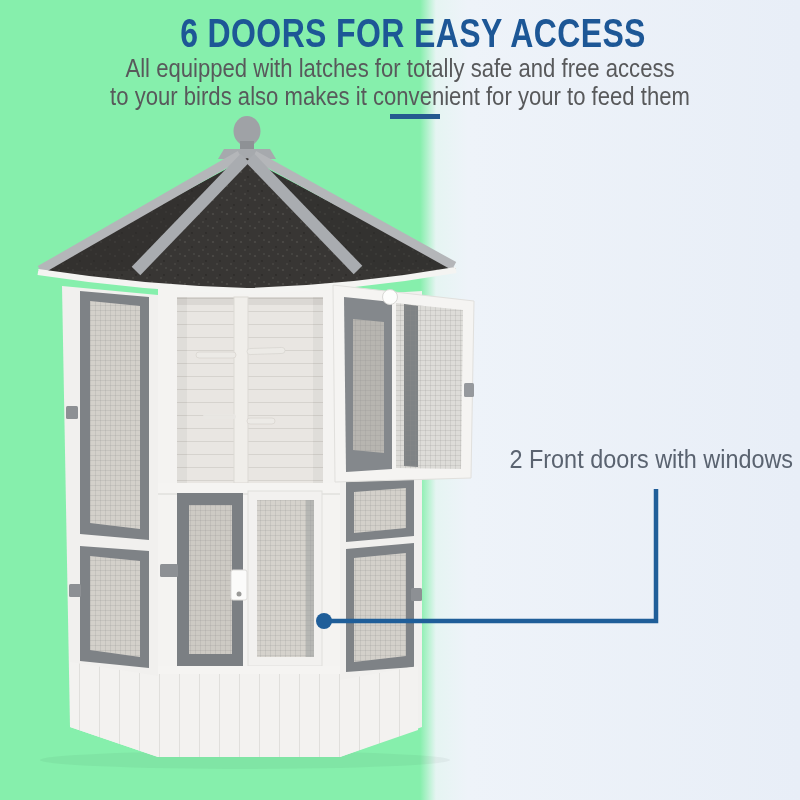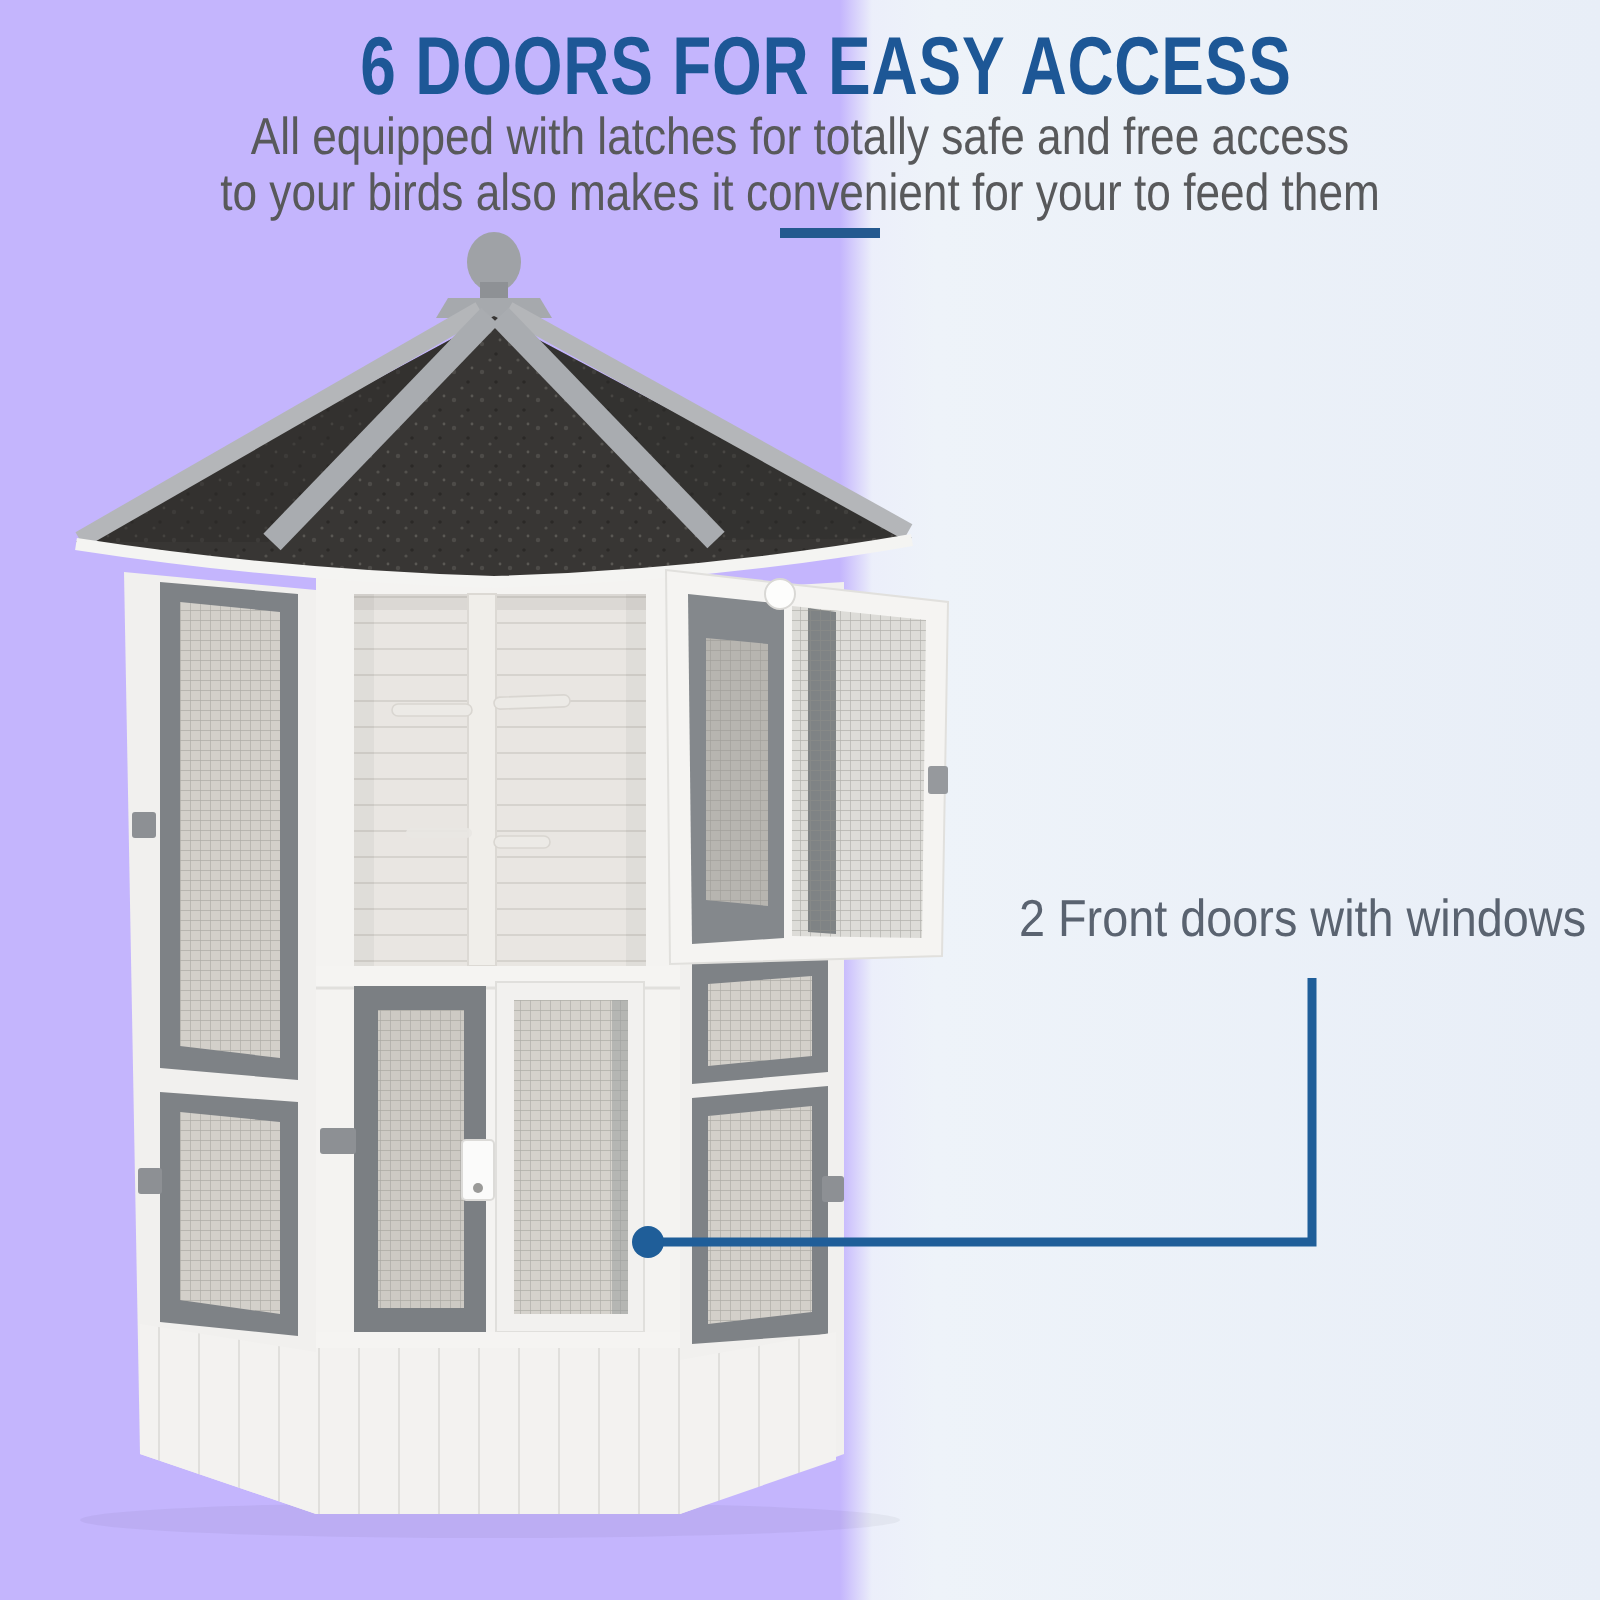--- a/index.html
+++ b/index.html
@@ -1,16 +1,16 @@
 <!DOCTYPE html>
 <html><head>
 <meta charset="utf-8">
 <style>
   html,body{margin:0;padding:0;background:#ffffff;}
-  .canvas{position:relative;width:800px;height:800px;background:#c4b5fd;overflow:hidden;
+  .canvas{position:relative;width:800px;height:800px;background:#86efac;overflow:hidden;
           font-family:"Liberation Sans", sans-serif;}
   .bg-tint{position:absolute;top:0;left:420px;width:380px;height:800px;
            background:linear-gradient(90deg, rgba(240,245,250,0) 0px, rgba(240,245,250,.9) 16px, #eef3f9 48px, #e8eef7 100%);}
   .title{position:absolute;top:10px;left:413px;transform:translateX(-50%) scaleX(.78);
          transform-origin:center;white-space:nowrap;font-size:41px;font-weight:bold;
          color:#1d5796;letter-spacing:.5px;}
   .sub{position:absolute;left:400px;transform:translateX(-50%) scaleX(.85);transform-origin:center;
        white-space:nowrap;font-size:26px;color:#58595b;}
   .sub1{top:53px;}
   .sub2{top:81px;}

